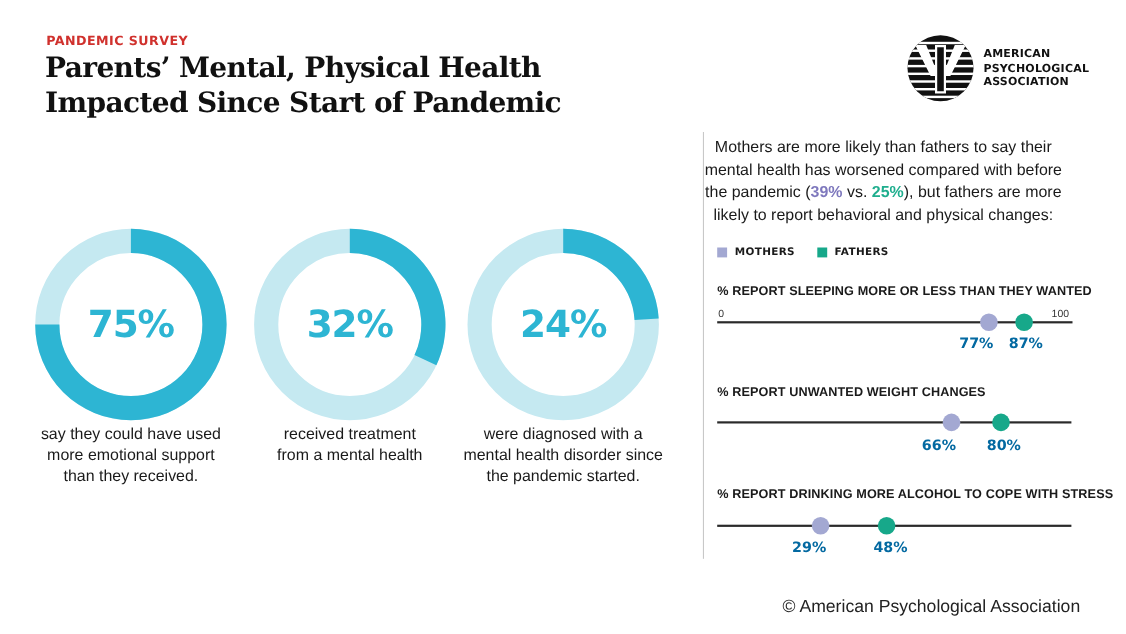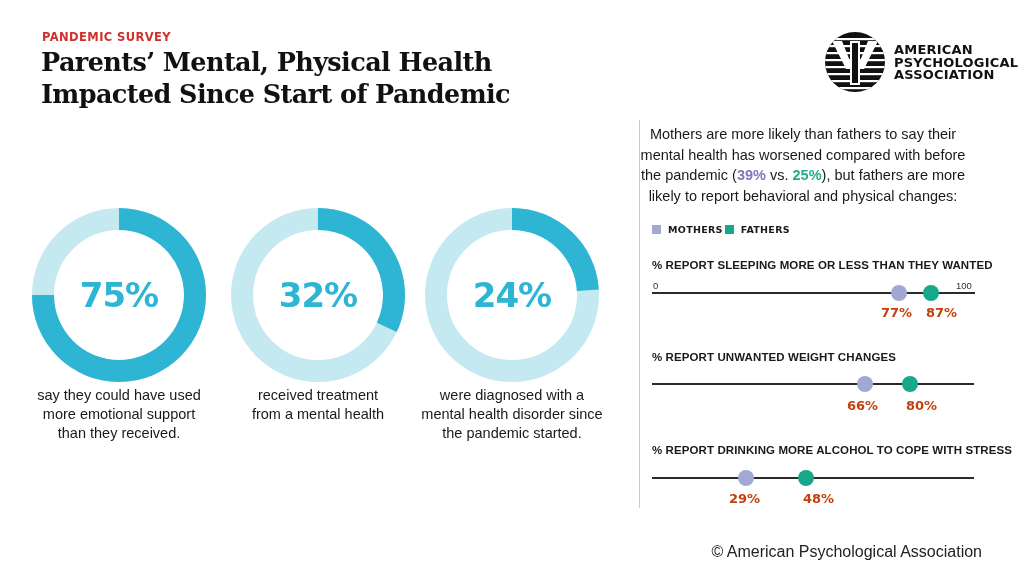--- a/index.html
+++ b/index.html
@@ -16,21 +16,21 @@
   .title {
     position: absolute; left: 41px; top: 46px; margin: 0;
     font-family: "DejaVu Serif", serif; font-weight: bold;
     font-size: 25.5px; line-height: 32px; color: #111; letter-spacing: -0.6px;
   }
   .logo { position: absolute; left: 824px; top: 31px; width: 175px; height: 62px; }
   .logo svg { position: absolute; left: 0; top: 0; }
   .logo-text {
     position: absolute; left: 70px; top: 13px;
     font-family: "DejaVu Sans", sans-serif; font-weight: bold;
-    font-size: 13px; line-height: 12.5px; color: #111; letter-spacing: 0.2px;
+    font-size: 10px; line-height: 12.5px; color: #111; letter-spacing: 0.2px;
   }
   .logo-text div { white-space: nowrap; }
   .donut { position: absolute; top: 207px; width: 176px; height: 176px; }
   .donut svg { position: absolute; left: 0; top: 0; }
   .donut-value {
     position: absolute; left: 0; top: 0; width: 176px; height: 176px;
     display: flex; align-items: center; justify-content: center;
     font-family: "DejaVu Sans", sans-serif; font-weight: bold;
     font-size: 34px; color: #2db5d3; letter-spacing: -1px;
   }
@@ -40,35 +40,35 @@
     font-size: 14.5px; line-height: 19px; color: #1a1a1a;
   }
   .divider { position: absolute; left: 639px; top: 120px; width: 1px; height: 388px; background: #c8c8c8; }
   .intro {
     position: absolute; left: 628px; top: 124px; width: 350px;
     font-family: "Liberation Sans", sans-serif;
     font-size: 14.5px; line-height: 20.5px; color: #1a1a1a; text-align: center;
   }
   .intro .m { color: #7e78bd; font-weight: bold; }
   .intro .f { color: #1fae8e; font-weight: bold; }
-  .legend { position: absolute; left: 652px; top: 224px; display: flex; align-items: center; gap: 2px; }
+  .legend { position: absolute; left: 652px; top: 224px; display: flex; align-items: center; gap: 20px; }
   .legend-item { display: flex; align-items: center; gap: 7px;
     font-family: "DejaVu Sans", sans-serif; font-weight: bold; font-size: 9.5px; letter-spacing: 0.3px; }
   .swatch { width: 9px; height: 9px; display: inline-block; }
   .metric-title {
     position: absolute; left: 652px;
     font-family: "Liberation Sans", sans-serif; font-weight: bold;
     font-size: 11.5px; letter-spacing: 0.1px; color: #1a1a1a; white-space: nowrap; text-align: center;
   }
   .axis-line { position: absolute; left: 652px; width: 323px; height: 2px; background: #2a2a2a; }
   .tick-label { position: absolute; font-family: "Liberation Sans", sans-serif; font-size: 9.5px; color: #333; }
   .dot { position: absolute; width: 16px; height: 16px; border-radius: 50%; }
   .dot-label {
-    position: absolute; width: 40px; text-align: right;
-    font-family: "DejaVu Sans", sans-serif; font-weight: bold; font-size: 13px; color: #c2410c;
+    position: absolute; width: 40px; text-align: left;
+    font-family: "DejaVu Sans", sans-serif; font-weight: bold; font-size: 13px; color: #0369a1;
   }
   .footer-left {
     position: absolute; left: 42px; top: 544px;
     font-family: "DejaVu Sans", sans-serif; font-weight: bold; font-size: 10px; letter-spacing: 0.4px; margin-top: 36px;
   }
   .footer-right {
     position: absolute; right: 42px; top: 543px;
     font-family: Liberation Sans, sans-serif; font-size: 16px; color: #222;
   }
 </style>

